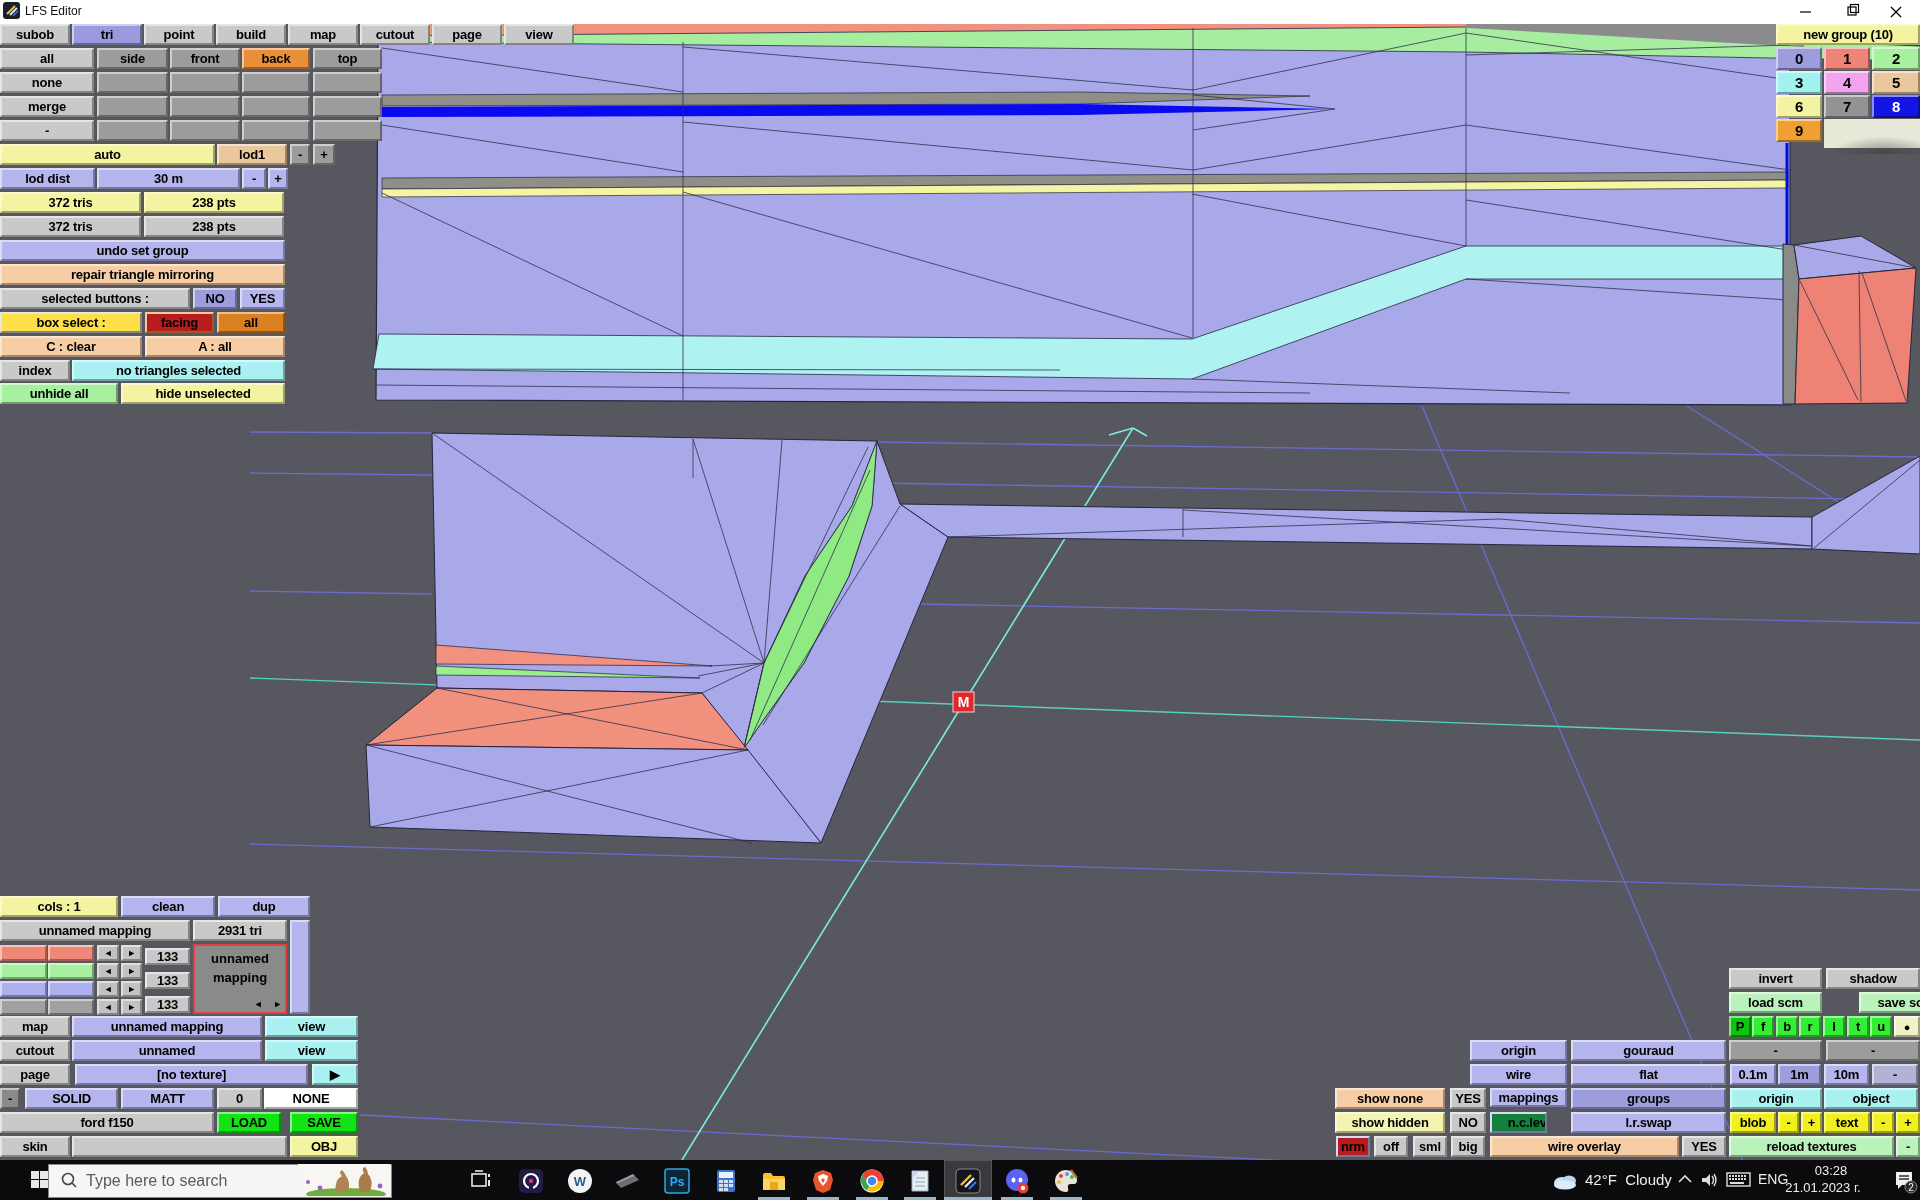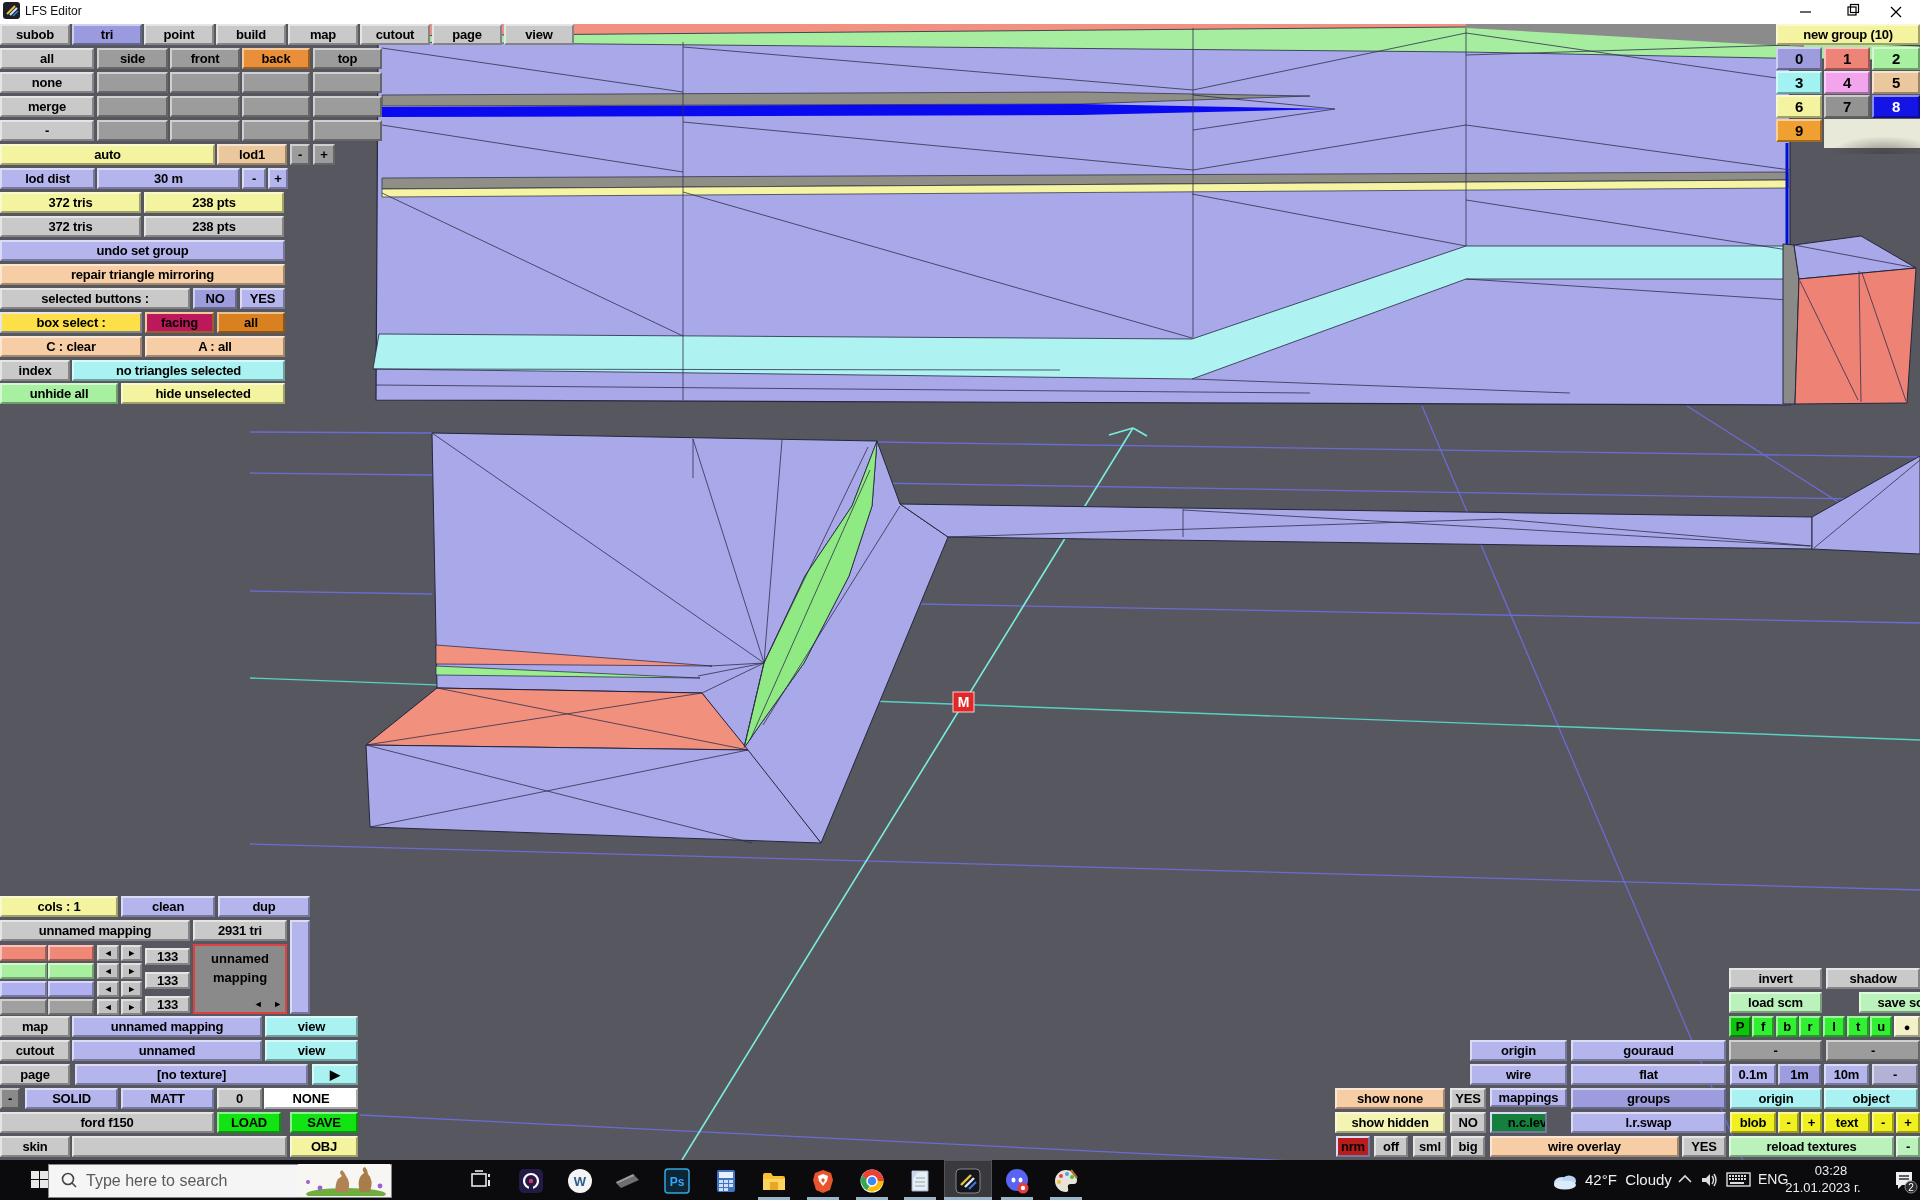--- a/index.html
+++ b/index.html
@@ -146,21 +146,21 @@
 <div class="b" style="left:0px;top:192px;width:141px;height:21px;background:#f3f3a0;border-color:#f9f9d1 #a0a069 #a0a069 #f9f9d1;">372 tris</div>
 <div class="b" style="left:144px;top:192px;width:140px;height:21px;background:#f3f3a0;border-color:#f9f9d1 #a0a069 #a0a069 #f9f9d1;">238 pts</div>
 <div class="b" style="left:0px;top:216px;width:141px;height:21px;background:#c9c9c9;border-color:#e5e5e5 #848484 #848484 #e5e5e5;">372 tris</div>
 <div class="b" style="left:144px;top:216px;width:140px;height:21px;background:#c9c9c9;border-color:#e5e5e5 #848484 #848484 #e5e5e5;">238 pts</div>
 <div class="b" style="left:0px;top:240px;width:285px;height:21px;background:#b5b5ee;border-color:#dbdbf6 #77779d #77779d #dbdbf6;">undo set group</div>
 <div class="b" style="left:0px;top:264px;width:285px;height:21px;background:#f6cda5;border-color:#fae7d3 #a2876c #a2876c #fae7d3;">repair triangle mirroring</div>
 <div class="b" style="left:0px;top:288px;width:190px;height:21px;background:#c9c9c9;border-color:#e5e5e5 #848484 #848484 #e5e5e5;">selected buttons :</div>
 <div class="b" style="left:193px;top:288px;width:44px;height:21px;background:#9d9ddd;border-color:#cfcfee #676791 #676791 #cfcfee;">NO</div>
 <div class="b" style="left:240px;top:288px;width:45px;height:21px;background:#b5b5ee;border-color:#dbdbf6 #77779d #77779d #dbdbf6;">YES</div>
 <div class="b" style="left:0px;top:312px;width:142px;height:21px;background:#fde047;border-color:#e5e5e5 #848484 #848484 #e5e5e5;">box select :</div>
-<div class="b" style="left:145px;top:312px;width:69px;height:21px;background:#be185d;border-color:#f4c9a0 #995e26 #995e26 #f4c9a0;">facing</div>
+<div class="b" style="left:145px;top:312px;width:69px;height:21px;background:#b91c1c;border-color:#f4c9a0 #995e26 #995e26 #f4c9a0;">facing</div>
 <div class="b" style="left:217px;top:312px;width:68px;height:21px;background:#d98120;border-color:#ecc293 #8f5515 #8f5515 #ecc293;">all</div>
 <div class="b" style="left:0px;top:336px;width:142px;height:21px;background:#f6cda5;border-color:#fae7d3 #a2876c #a2876c #fae7d3;">C : clear</div>
 <div class="b" style="left:145px;top:336px;width:140px;height:21px;background:#f6cda5;border-color:#fae7d3 #a2876c #a2876c #fae7d3;">A : all</div>
 <div class="b" style="left:0px;top:360px;width:70px;height:21px;background:#c9c9c9;border-color:#e5e5e5 #848484 #848484 #e5e5e5;">index</div>
 <div class="b" style="left:72px;top:360px;width:213px;height:21px;background:#aaf1f1;border-color:#d6f8f8 #709f9f #709f9f #d6f8f8;">no triangles selected</div>
 <div class="b" style="left:0px;top:383px;width:118px;height:21px;background:#a6f0a0;border-color:#d4f7d1 #6d9e69 #6d9e69 #d4f7d1;">unhide all</div>
 <div class="b" style="left:121px;top:383px;width:164px;height:21px;background:#f3f3a0;border-color:#f9f9d1 #a0a069 #a0a069 #f9f9d1;">hide unselected</div>
 <div class="b" style="left:1776px;top:24px;width:144px;height:21px;background:#f3f3a0;border-color:#f9f9d1 #a0a069 #a0a069 #f9f9d1;">new group (10)</div>
 <div class="b" style="left:1776px;top:47px;width:46px;height:23px;background:#9d9ddd;border-color:#cfcfee #676791 #676791 #cfcfee;font-size:15px;">0</div>
 <div class="b" style="left:1824px;top:47px;width:46px;height:23px;background:#ee8478;border-color:#f6c3be #9d574f #9d574f #f6c3be;font-size:15px;">1</div>

